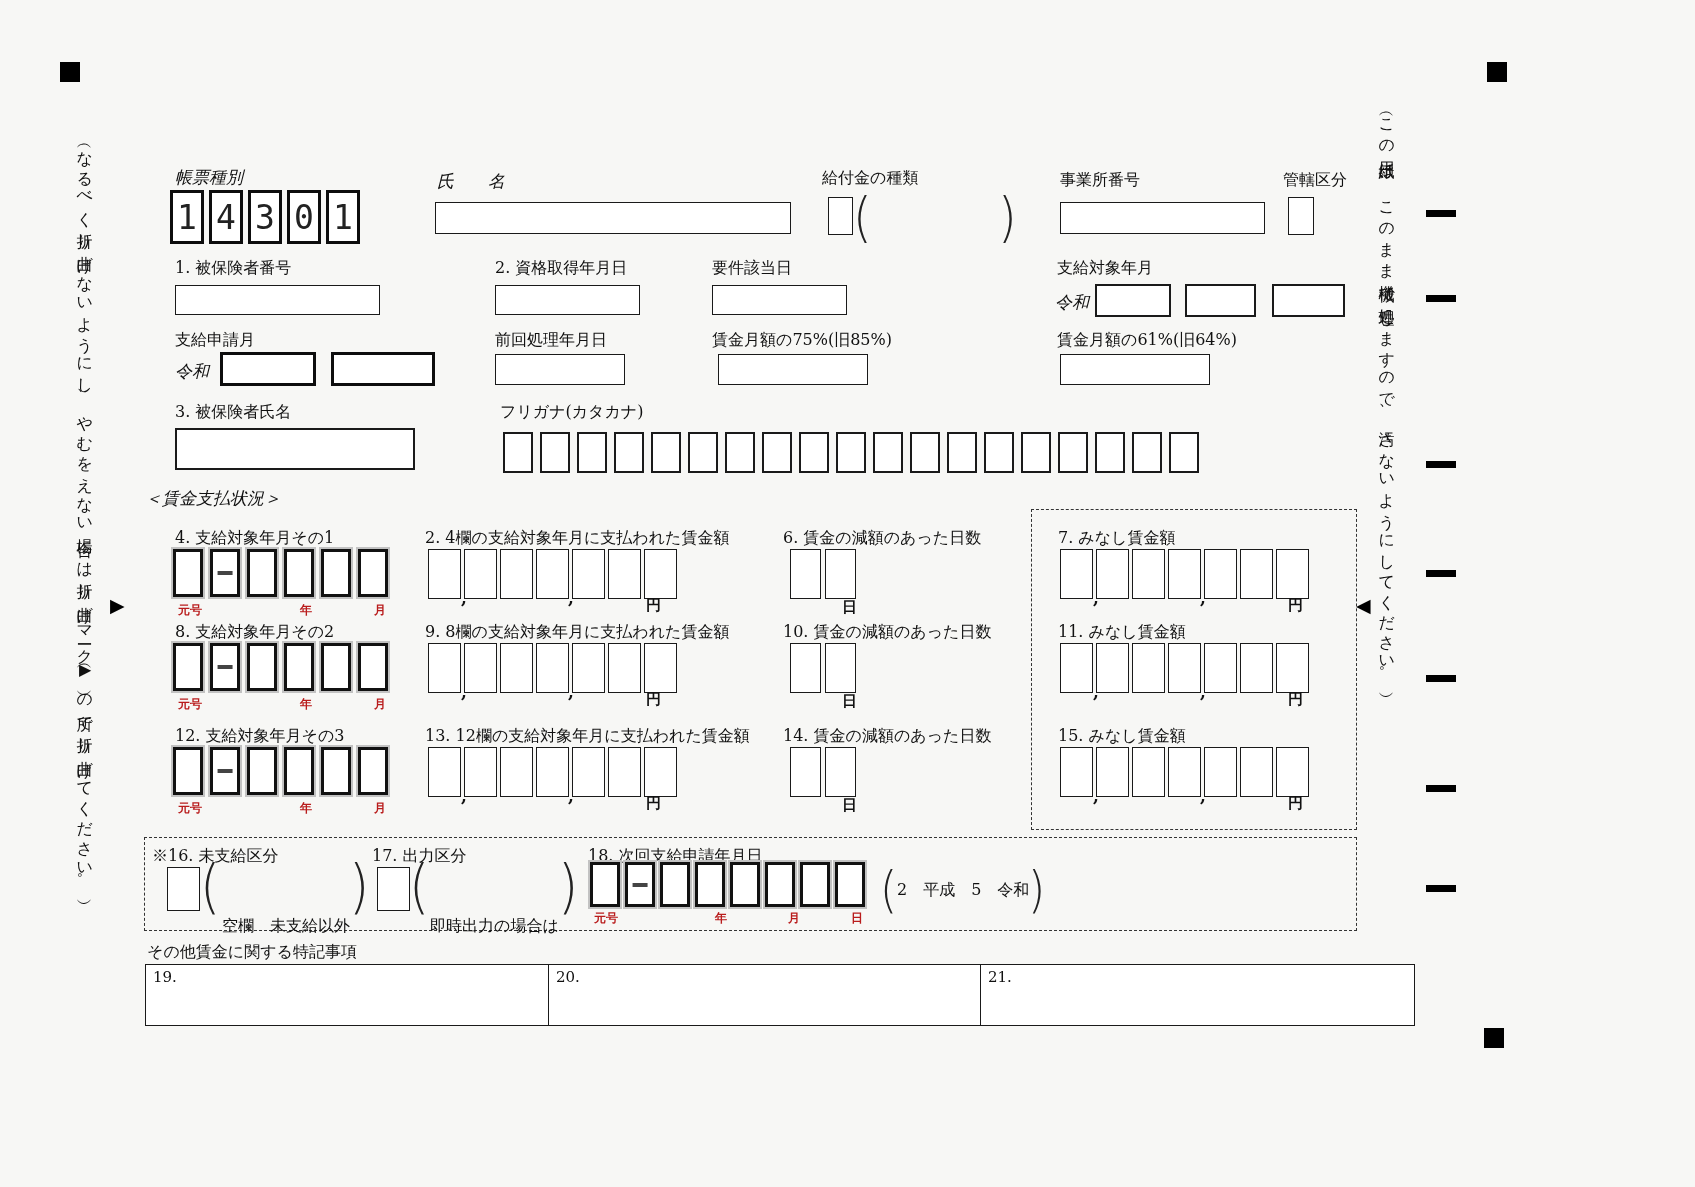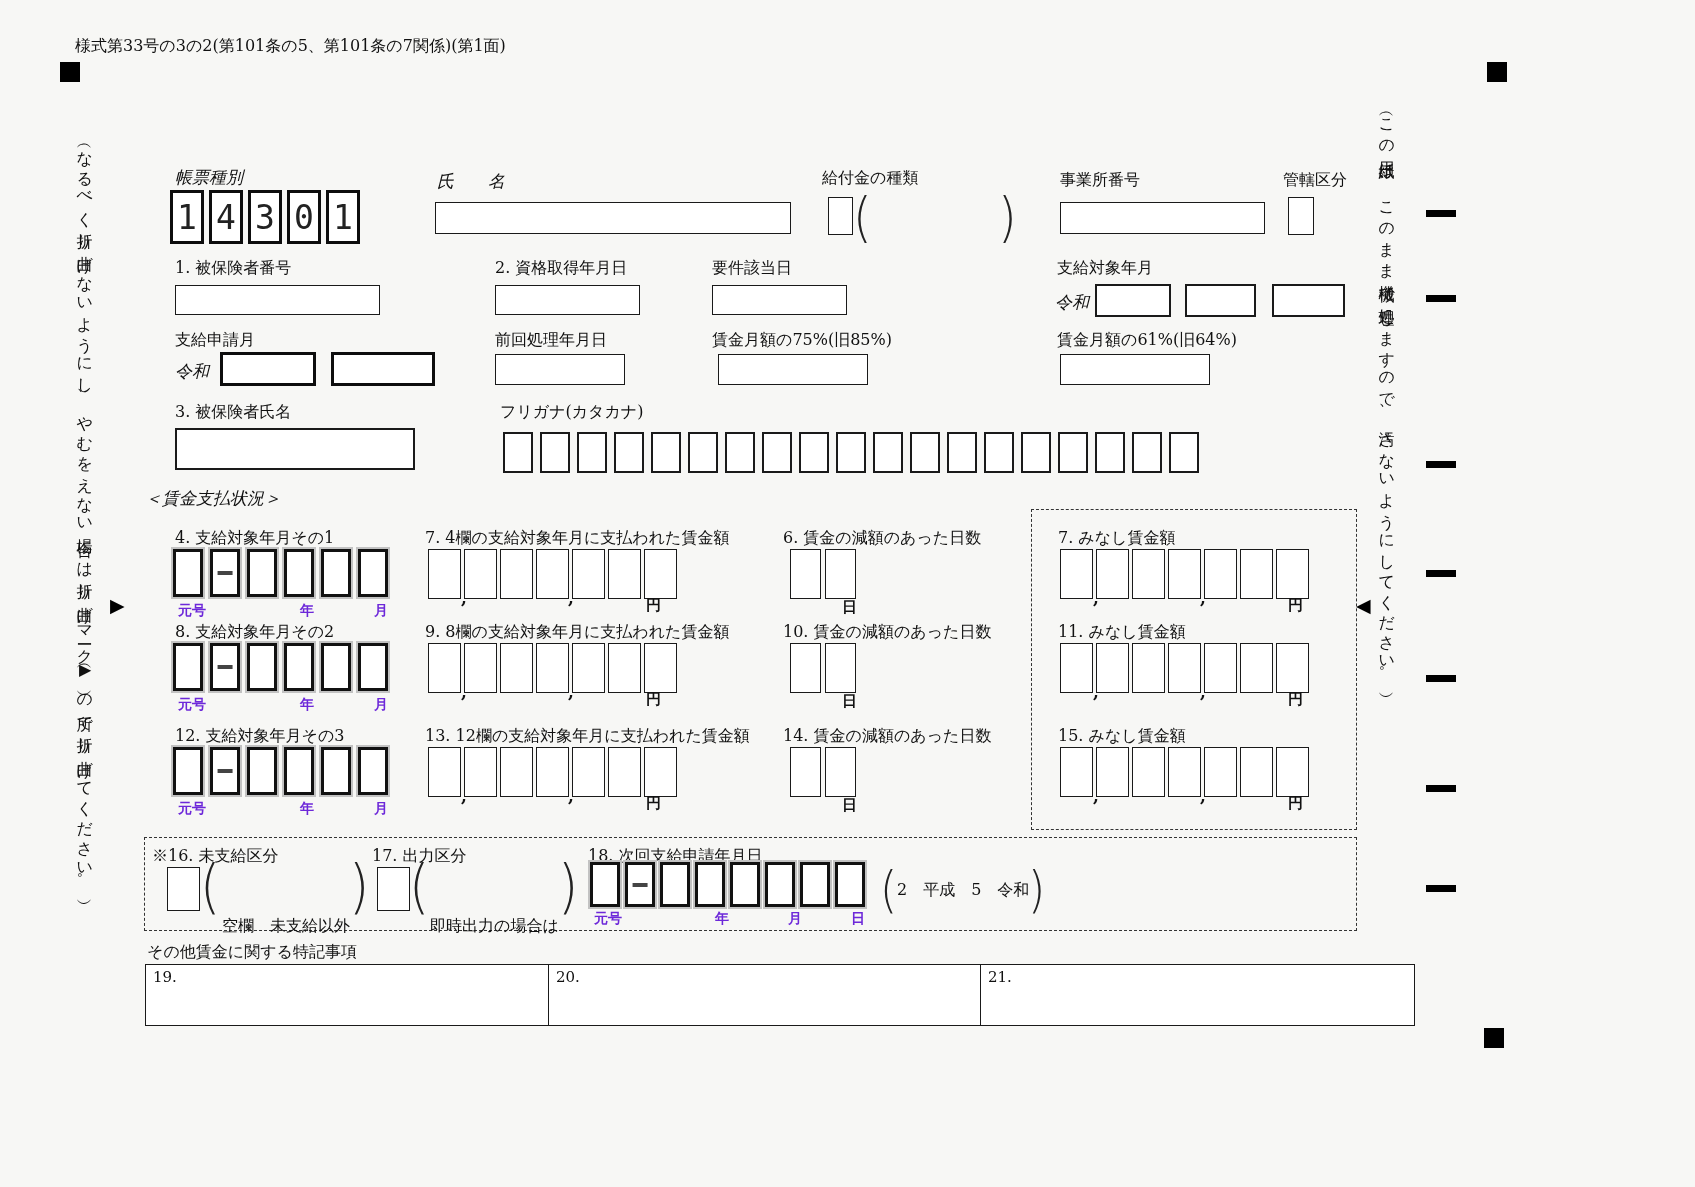--- a/index.html
+++ b/index.html
@@ -20,21 +20,21 @@
   .g-furi .cellbox{width:30px;height:41px;border-width:2px;}
   .g-month{column-gap:7px;}
   .g-month .cellbox{width:30px;height:48px;border:3px solid #111;outline:2px solid #c2c2c2;}
   .g-amt{column-gap:3px;}
   .g-amt .cellbox{width:33px;height:50px;}
   .g-days{column-gap:4px;}
   .g-days .cellbox{width:31px;height:50px;}
   .g-18{column-gap:5px;}
   .g-18 .cellbox{width:30px;height:45px;border:3px solid #111;outline:2px solid #c2c2c2;}
   .dash{position:absolute;left:50%;top:50%;transform:translate(-50%,-50%);width:62%;height:4px;background:#444;}
-  .sub{position:absolute;font-family:Liberation Mono, monospace;font-weight:bold;font-size:14px;color:#6d28d9;white-space:nowrap;}
+  .sub{position:absolute;font-family:Liberation Mono, monospace;font-weight:bold;font-size:12px;color:#b91c1c;white-space:nowrap;}
   .unit{position:absolute;font-size:15px;font-weight:bold;white-space:nowrap;}
   .comma{position:absolute;font-size:17px;font-weight:bold;}
   .bigparen{position:absolute;font-family:"DejaVu Sans","Liberation Sans",sans-serif;font-weight:300;color:#222;
         transform:scaleY(1.12);transform-origin:top left;line-height:1;}
   .optlines{position:absolute;font-size:16px;line-height:24px;white-space:pre;}
   .vtext{position:absolute;writing-mode:vertical-rl;text-orientation:upright;font-size:16px;letter-spacing:2px;line-height:1.1;white-space:nowrap;}
   .sq{position:absolute;width:20px;height:20px;background:#000;}
   .tbar{position:absolute;width:30px;height:7px;background:#000;}
   .dashedrect{position:absolute;border:1.5px dashed #333;box-sizing:border-box;background:transparent;}
   .vline{position:absolute;width:0;border-left:1.5px solid #1a1a1a;}
@@ -58,21 +58,20 @@
   <div class="tbar" style="left:1426px;top:675px;"></div>
   <div class="tbar" style="left:1426px;top:785px;"></div>
   <div class="tbar" style="left:1426px;top:885px;"></div>
 
   <div class="fold" style="left:110px;top:594px;">▶</div>
   <div class="fold" style="left:1356px;top:594px;">◀</div>
 
   <div class="vtext" style="left:76px;top:138px;height:840px;">（なるべく折り曲げないようにし、やむをえない場合には折り曲げマーク（▶）の所で折り曲げてください。）</div>
   <div class="vtext" style="left:1378px;top:106px;height:650px;">（この用紙は、このまま機械で処理しますので、汚さないようにしてください。）</div>
 
-  <div class="lbl" style="left:75px;top:36px;">様式第33号の3の2(第101条の5、第101条の7関係)(第1面)</div>
 
 
   <div class="lbl lbl17" style="left:175px;top:166px;">帳票種別</div>
   <div class="boxrow g-form" style="left:170px;top:190px;">
     <div class="cellbox">1</div>
     <div class="cellbox">4</div>
     <div class="cellbox">3</div>
     <div class="cellbox">0</div>
     <div class="cellbox">1</div>
   </div>
@@ -159,21 +158,21 @@
         </div>
         <div class="cellbox"></div>
         <div class="cellbox"></div>
         <div class="cellbox"></div>
         <div class="cellbox"></div>
       </div>
     <div class="sub" style="left:178px;top:74px;">元号</div>
     <div class="sub" style="left:300px;top:74px;">年</div>
     <div class="sub" style="left:374px;top:74px;">月</div>
 
-    <div class="lbl" style="left:425px;top:0;">7. 4欄の支給対象年月に支払われた賃金額</div>
+    <div class="lbl" style="left:425px;top:0;">2. 4欄の支給対象年月に支払われた賃金額</div>
     <div class="boxrow g-amt" style="left:428px;top:21px;">
         <div class="cellbox"></div>
         <div class="cellbox"></div>
         <div class="cellbox"></div>
         <div class="cellbox"></div>
         <div class="cellbox"></div>
         <div class="cellbox"></div>
         <div class="cellbox"></div>
       </div>
     <div class="comma" style="left:461px;top:60px;">,</div>

